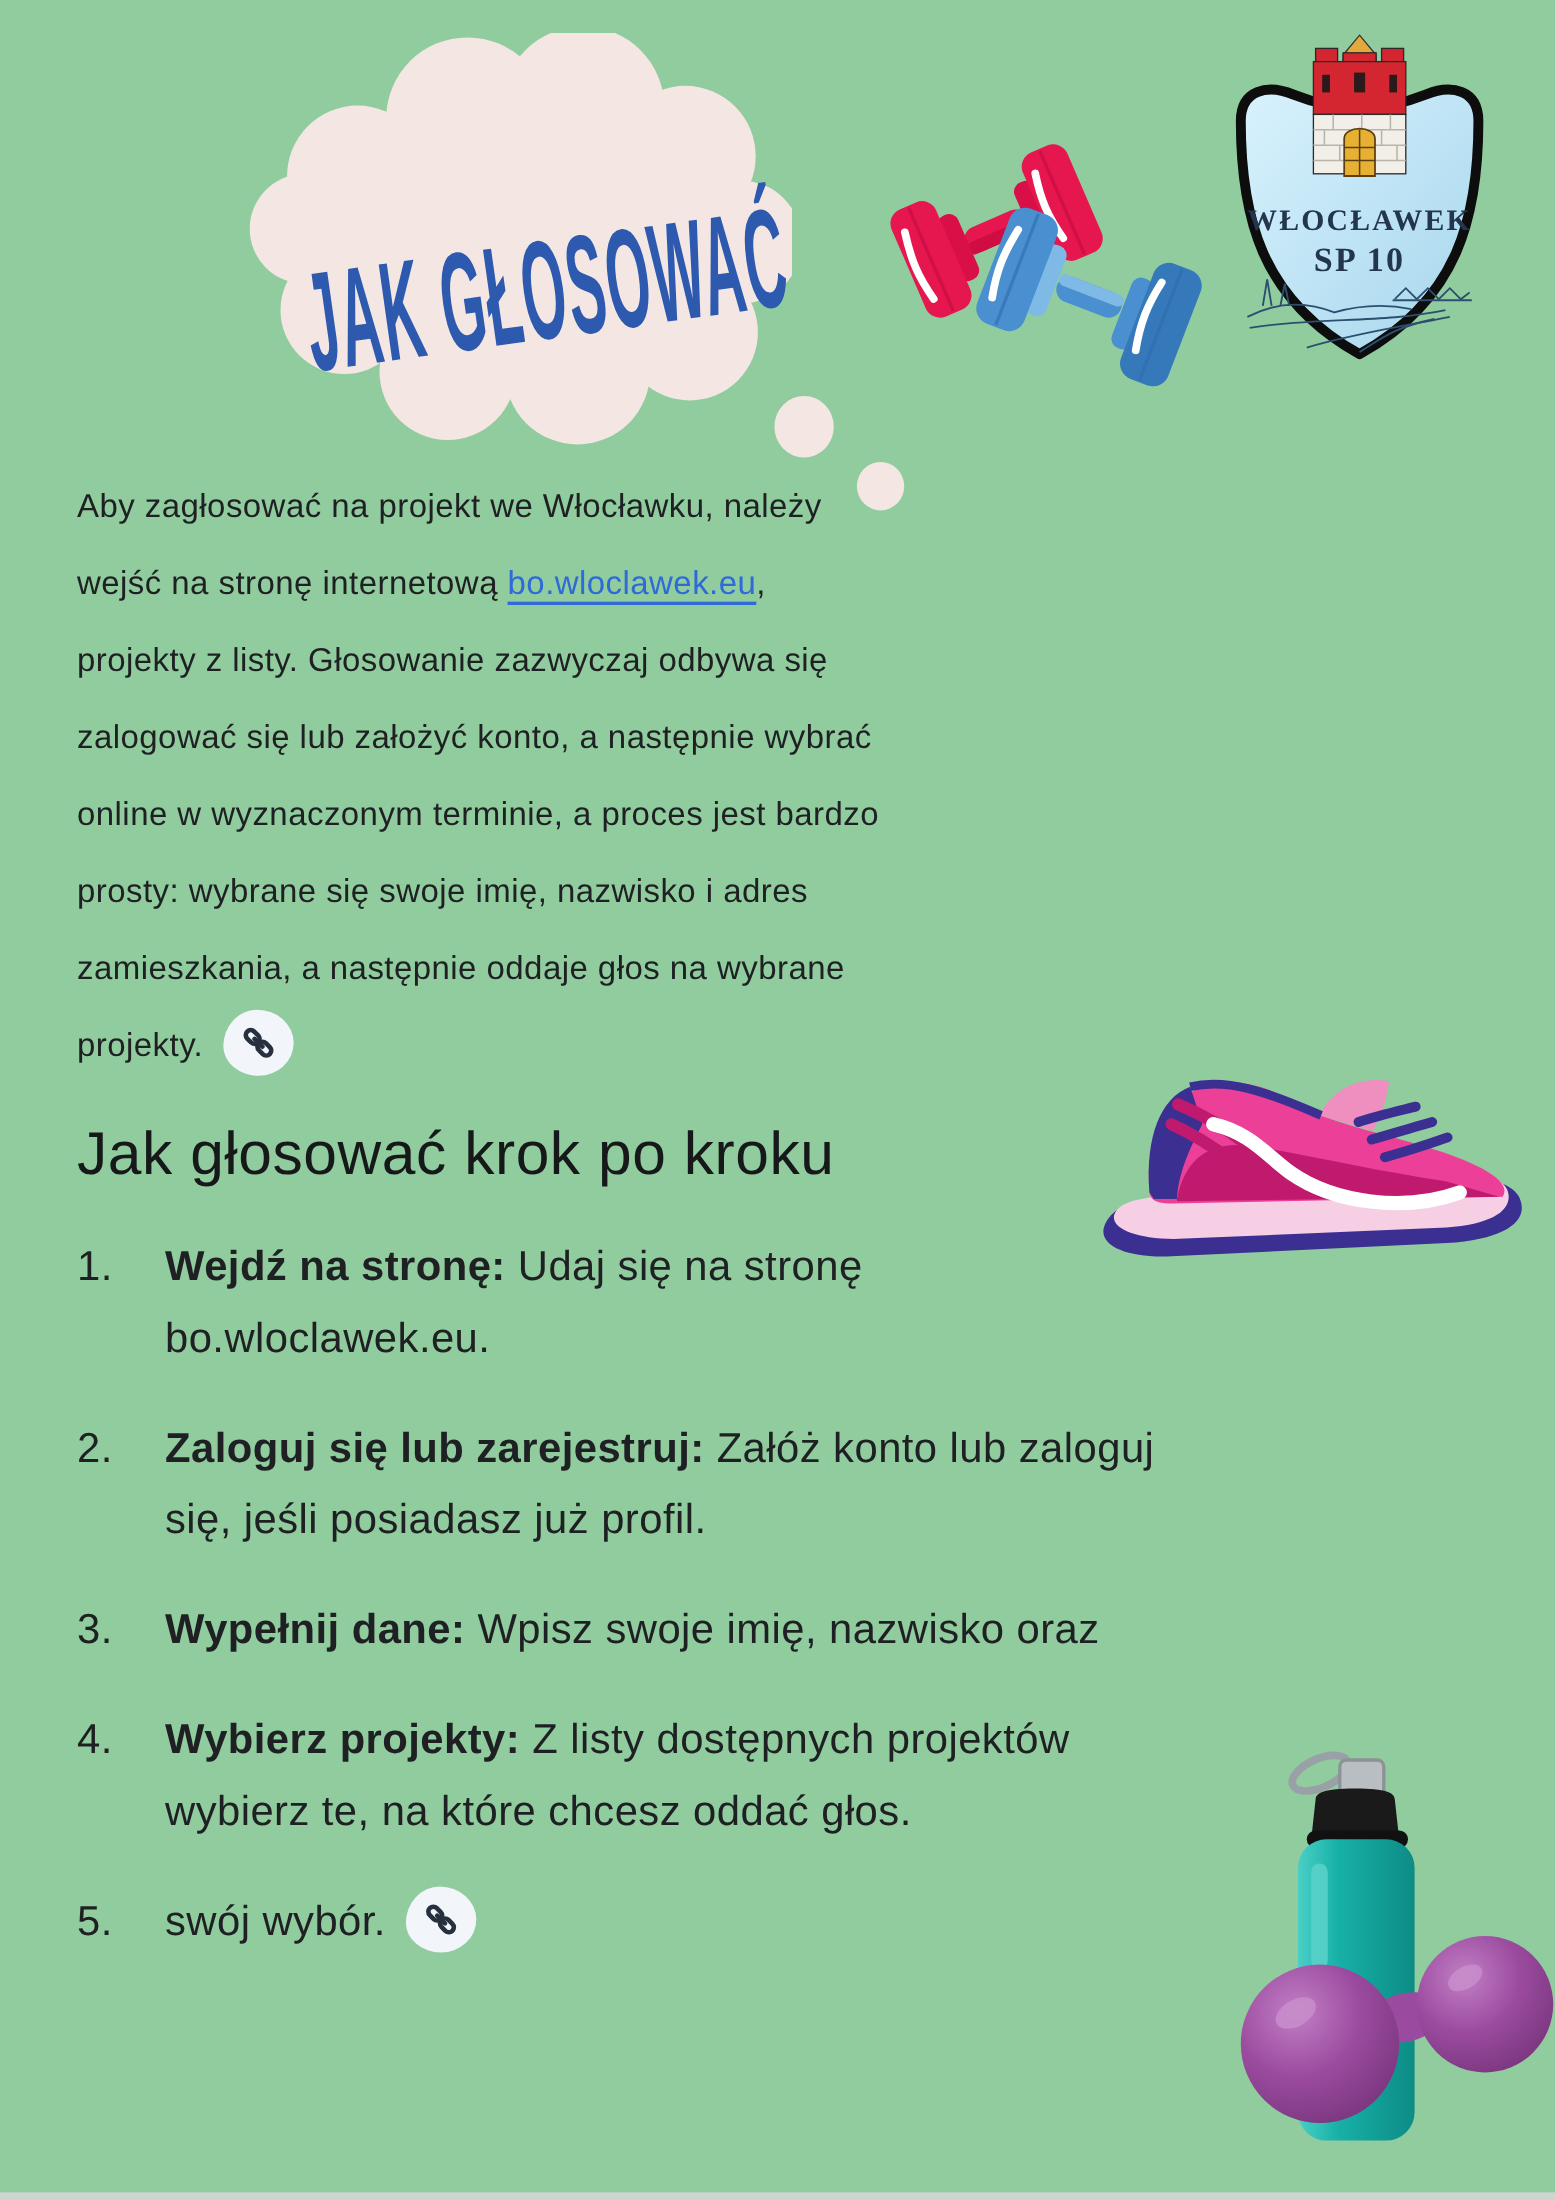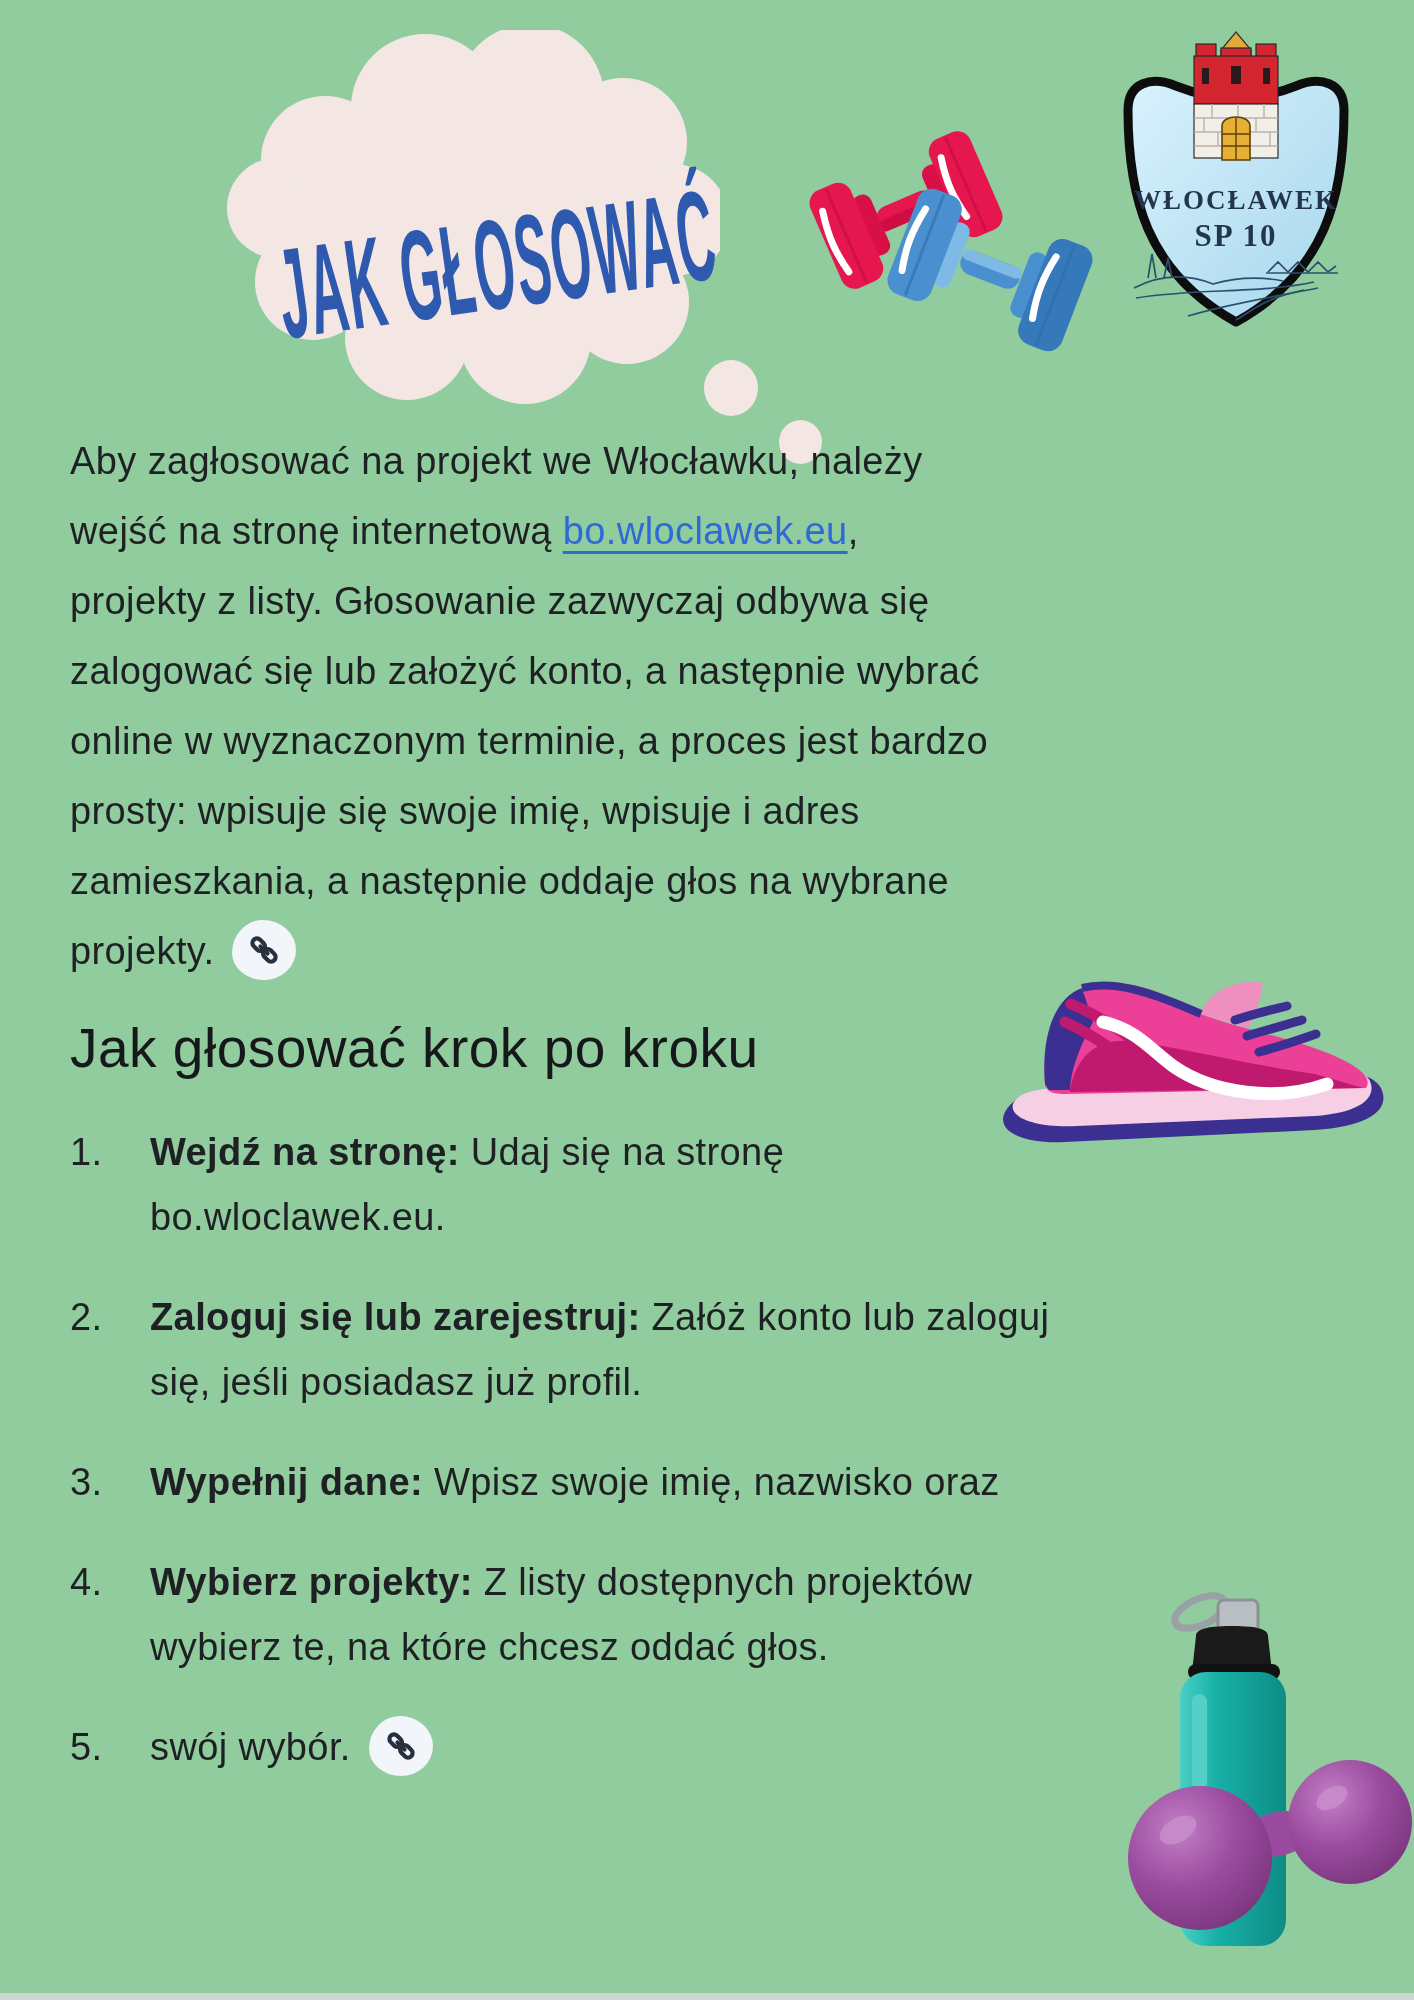--- a/index.html
+++ b/index.html
@@ -13,21 +13,21 @@
   .bubble{position:absolute;background:var(--cloud,#f4e7e3);border-radius:50%;}
   .bubble.b1{left:704px;top:360px;width:54px;height:56px;}
   .bubble.b2{left:779px;top:420px;width:43px;height:44px;}
   .poster-title{
     position:absolute;left:497px;top:264px;white-space:nowrap;
     transform:translate(-50%,-50%) rotate(-8deg) scaleX(.40);
     font-size:128px;font-weight:800;letter-spacing:4px;
     color:var(--title,#2d59af);
   }
   
-  .intro{position:absolute;left:70px;top:426px;width:960px;font-size:38px;letter-spacing:.4px;}
+  .intro{position:absolute;left:70px;top:426px;width:960px;font-size:30px;letter-spacing:.4px;}
   .intro-line{height:70px;line-height:70px;white-space:nowrap;}
   .link{color:var(--link,#2f6ad8);text-decoration:underline;text-underline-offset:7px;text-decoration-thickness:3px;cursor:pointer;}
   .blob{
     display:inline-flex;align-items:center;justify-content:center;
     width:64px;height:60px;margin-left:18px;vertical-align:middle;transform:translateY(-4px);
     background:#f2f5fa;border-radius:48% 52% 50% 50%/55% 50% 50% 45%;cursor:pointer;
   }
   
   .steps-heading{position:absolute;left:70px;top:1016px;margin:0;font-size:55px;font-weight:400;color:#17181a;letter-spacing:.5px;}
   .steps{position:absolute;left:70px;top:1120px;width:990px;font-size:38px;letter-spacing:.4px;}
@@ -134,21 +134,21 @@
       <path d="M118 294 C138 282 148 272 186 264"></path>
     </g>
   </svg>
 
   <div class="intro">
       <div class="intro-line"><span>Aby zagłosować na projekt we Włocławku, należy</span></div>
       <div class="intro-line"><span>wejść na stronę internetową </span><a class="link">bo.wloclawek.eu</a><span>,</span></div>
       <div class="intro-line"><span>projekty z listy. Głosowanie zazwyczaj odbywa się</span></div>
       <div class="intro-line"><span>zalogować się lub założyć konto, a następnie wybrać</span></div>
       <div class="intro-line"><span>online w wyznaczonym terminie, a proces jest bardzo</span></div>
-      <div class="intro-line"><span>prosty: wpisuje się swoje imię, wpisuje i adres</span></div>
+      <div class="intro-line"><span>prosty: wybrane się swoje imię, nazwisko i adres</span></div>
       <div class="intro-line"><span>zamieszkania, a następnie oddaje głos na wybrane</span></div>
       <div class="intro-line"><span>projekty.</span><span class="blob">
         <svg width="34" height="34" viewBox="0 0 34 34">
           <g transform="rotate(-45 17 17)" stroke="#27303f" stroke-width="4.2" fill="none" stroke-linecap="round">
             <rect x="12.5" y="2.5" width="9" height="14" rx="4.5"></rect>
             <rect x="12.5" y="17.5" width="9" height="14" rx="4.5"></rect>
             <line x1="17" y1="12" x2="17" y2="22"></line>
           </g>
         </svg>
       </span></div>

